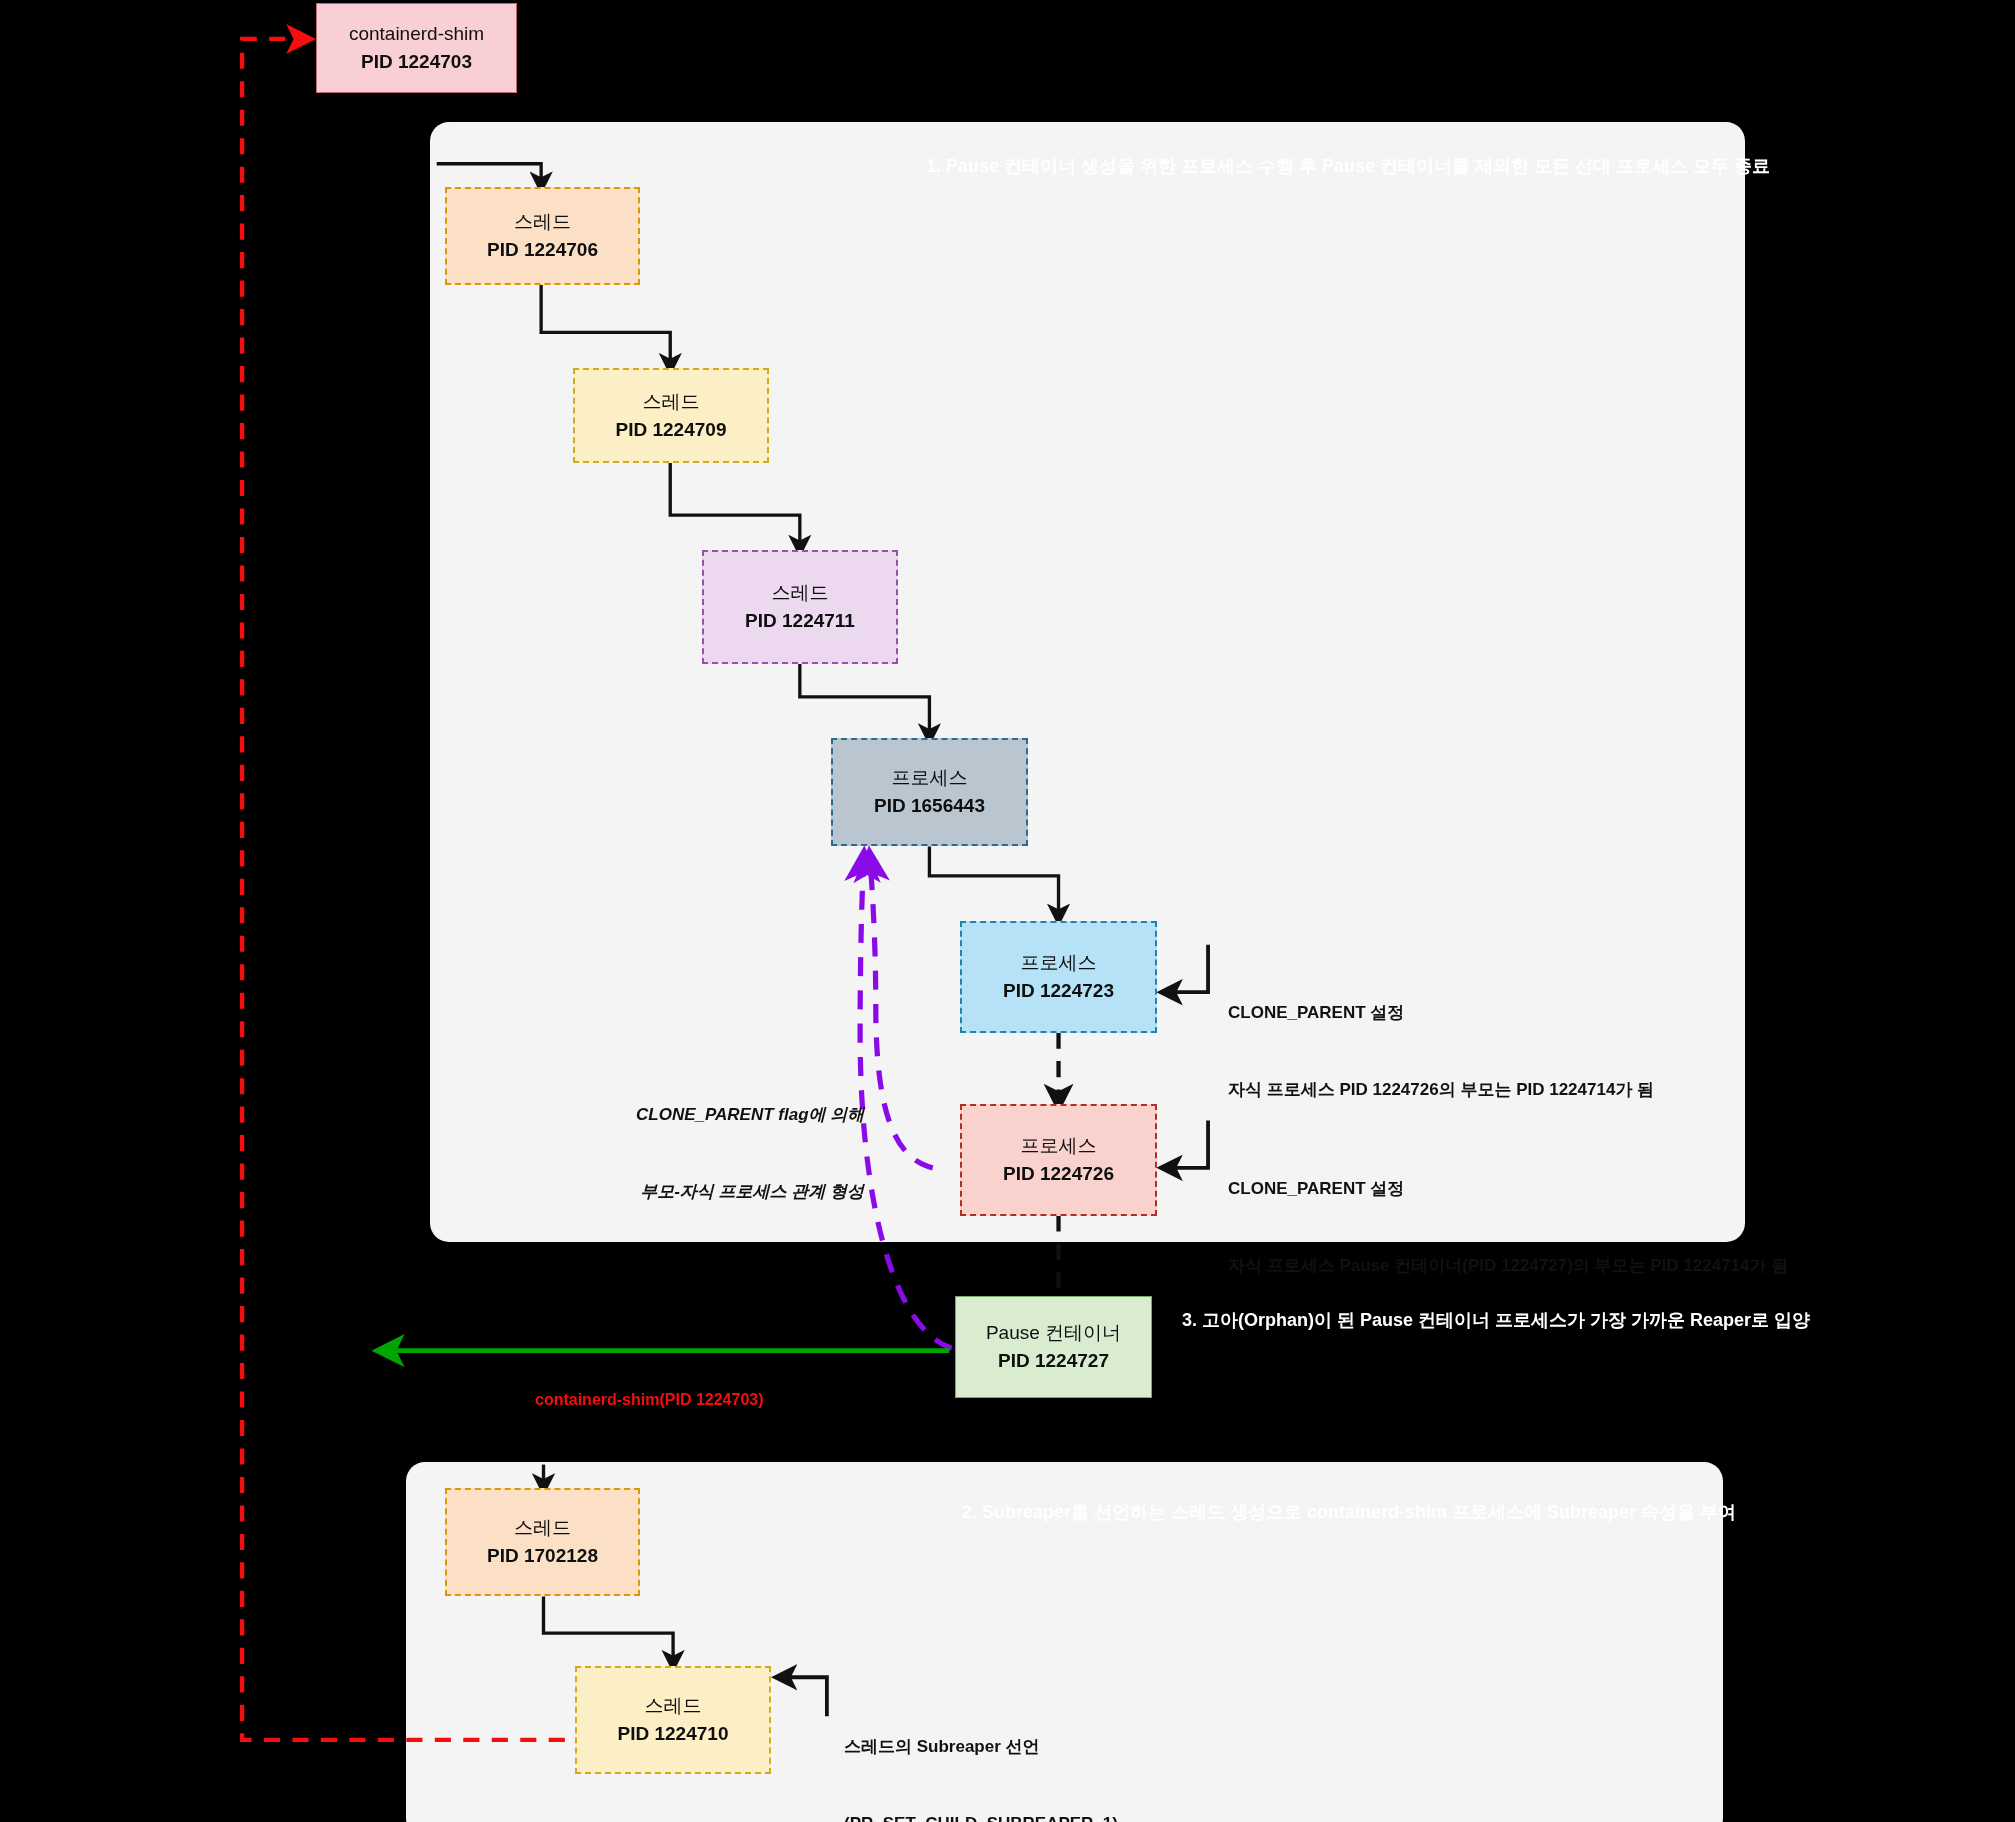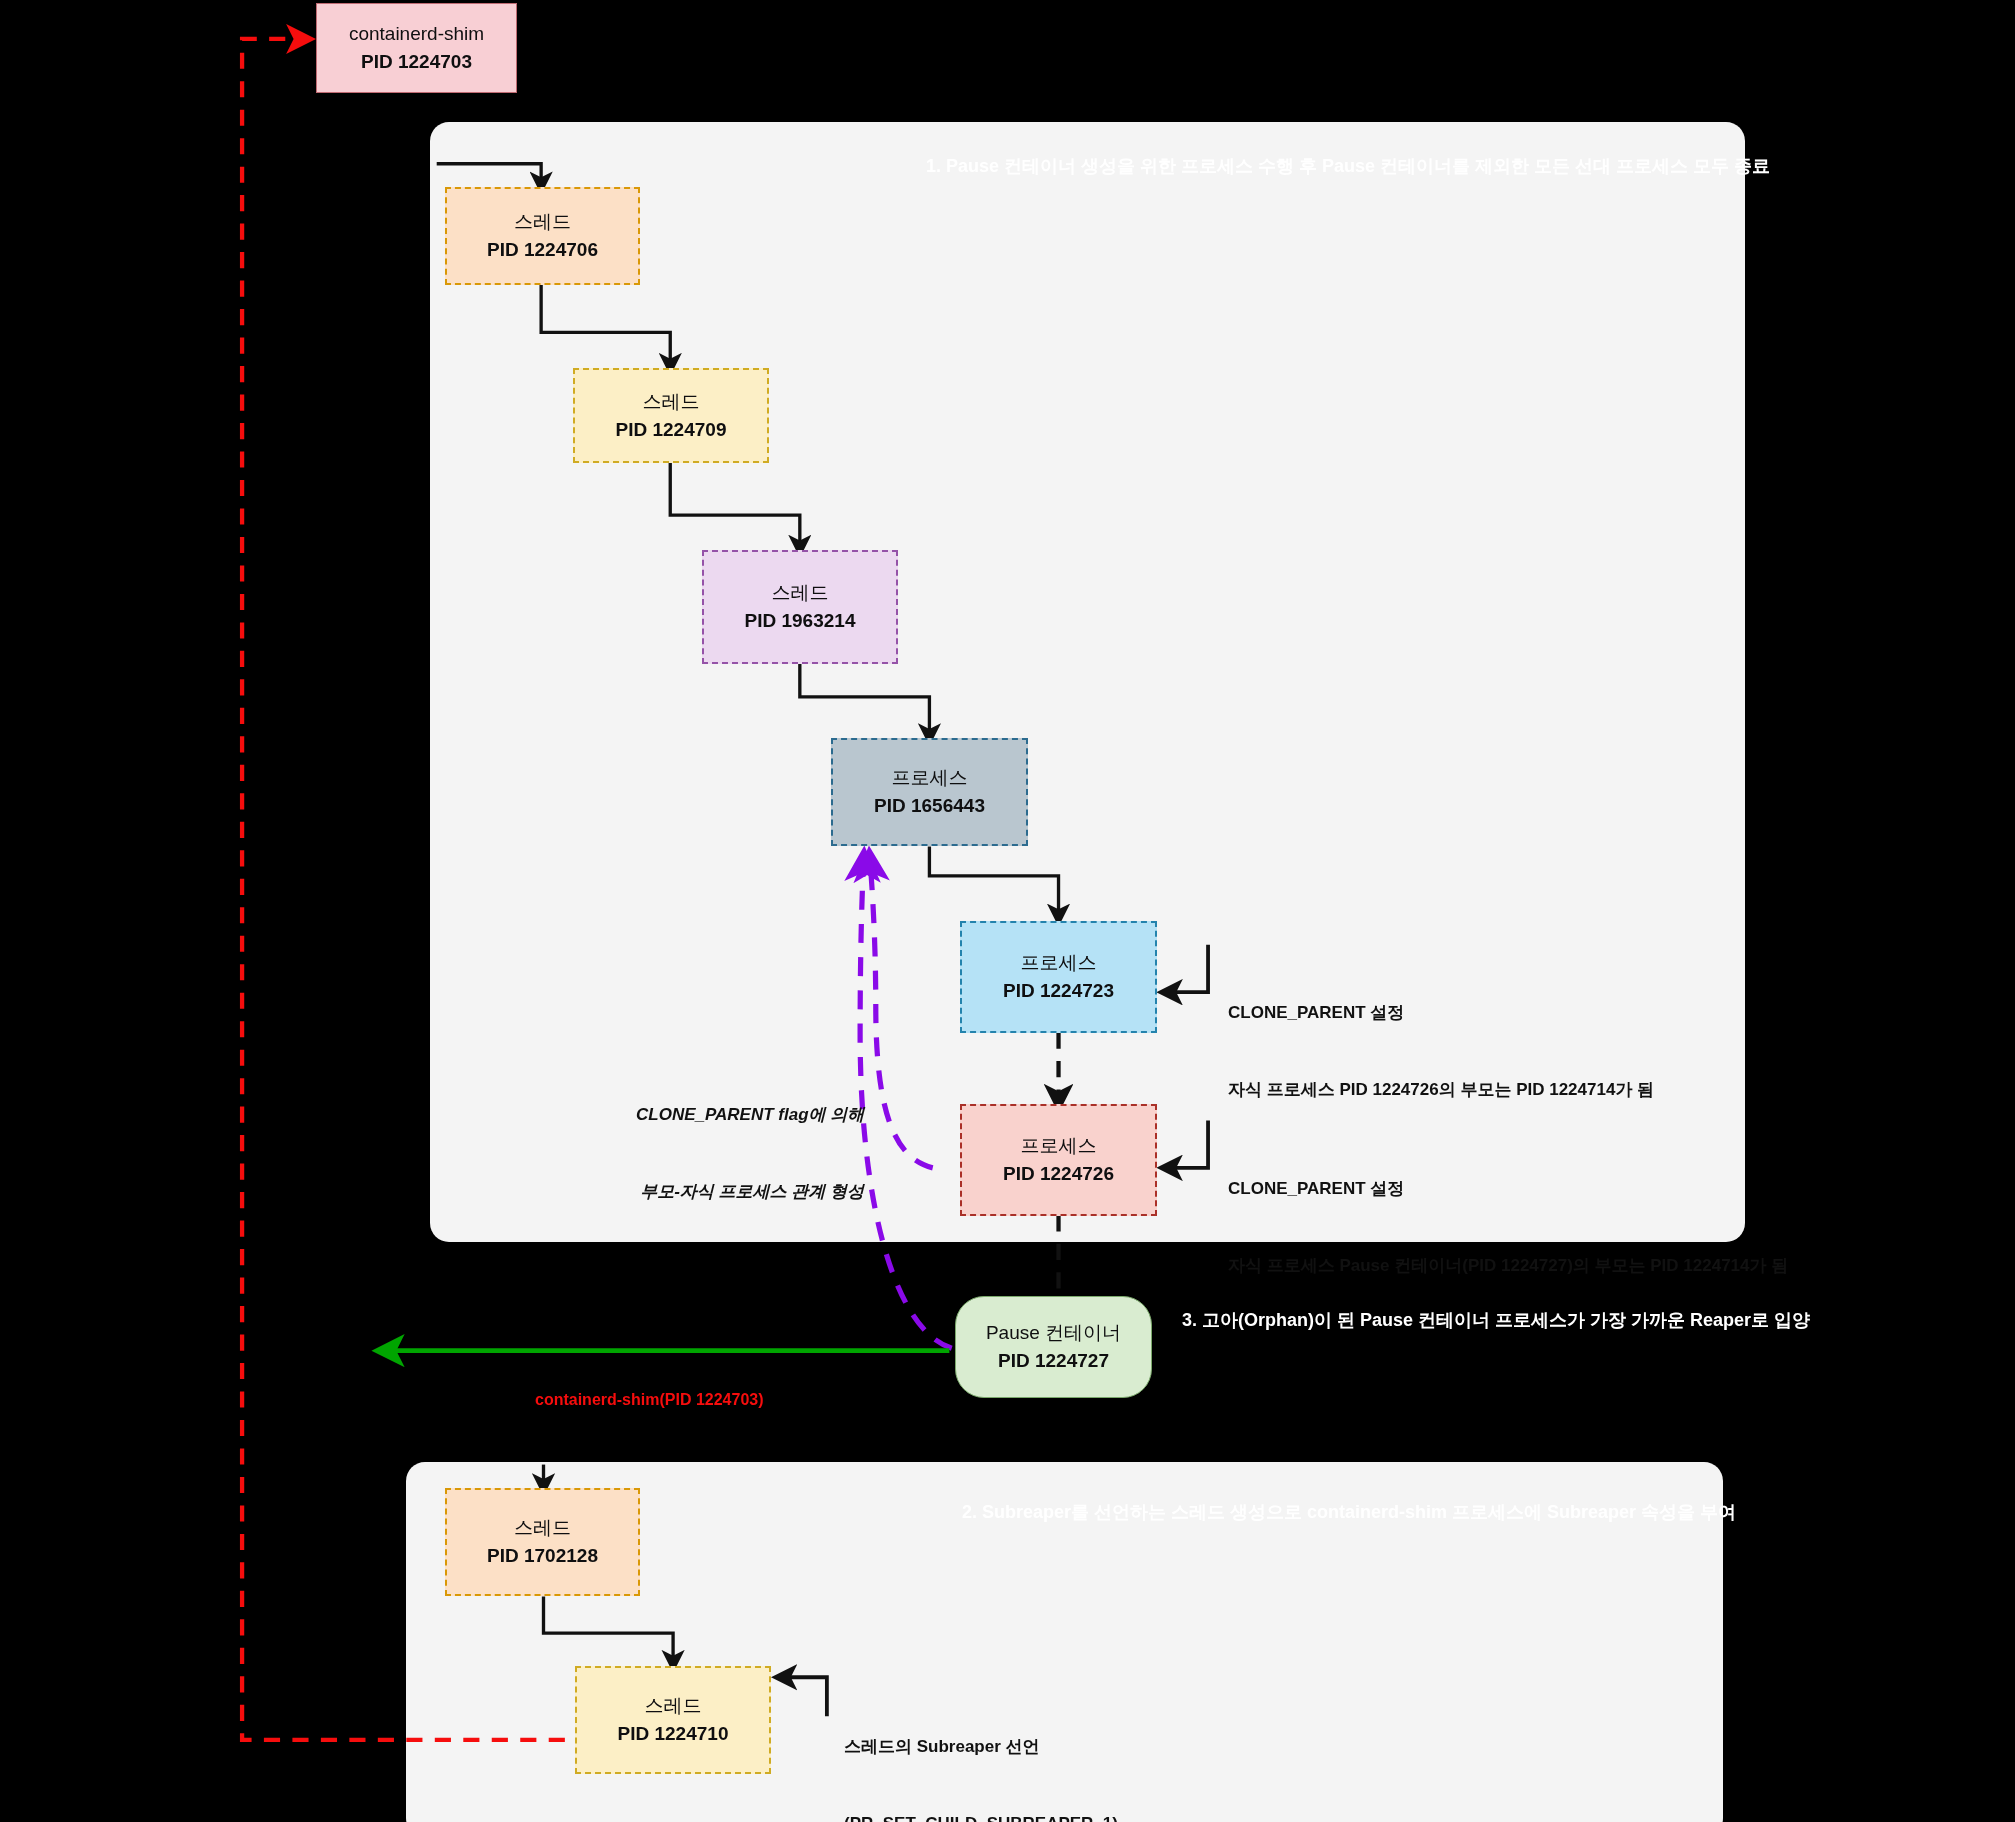--- a/index.html
+++ b/index.html
@@ -100,39 +100,39 @@
     <span class="l2">PID 1224706</span>
   </div>
 
   <div class="node n-thread2" style="left:573px;top:368px;width:196px;height:95px;">
     <span class="l1">스레드</span>
     <span class="l2">PID 1224709</span>
   </div>
 
   <div class="node n-thread3" style="left:702px;top:550px;width:196px;height:114px;">
     <span class="l1">스레드</span>
-    <span class="l2">PID 1963214</span>
+    <span class="l2">PID 1224711</span>
   </div>
 
   <div class="node n-proc1" style="left:831px;top:738px;width:197px;height:108px;">
     <span class="l1">프로세스</span>
     <span class="l2">PID 1656443</span>
   </div>
 
   <div class="node n-proc2" style="left:960px;top:921px;width:197px;height:112px;">
     <span class="l1">프로세스</span>
     <span class="l2">PID 1224723</span>
   </div>
 
   <div class="node n-proc3" style="left:960px;top:1104px;width:197px;height:112px;">
     <span class="l1">프로세스</span>
     <span class="l2">PID 1224726</span>
   </div>
 
-  <div class="node n-pause" style="left:955px;top:1296px;width:197px;height:102px;font-weight:bold;border-radius:29px;">
+  <div class="node n-pause" style="left:955px;top:1296px;width:197px;height:102px;font-weight:bold;">
     <span class="l1">Pause 컨테이너</span>
     <span class="l2">PID 1224727</span>
   </div>
 
   <div class="node n-thread1" style="left:445px;top:1488px;width:195px;height:108px;">
     <span class="l1">스레드</span>
     <span class="l2">PID 1702128</span>
   </div>
 
   <div class="node n-thread2" style="left:575px;top:1666px;width:196px;height:108px;">

